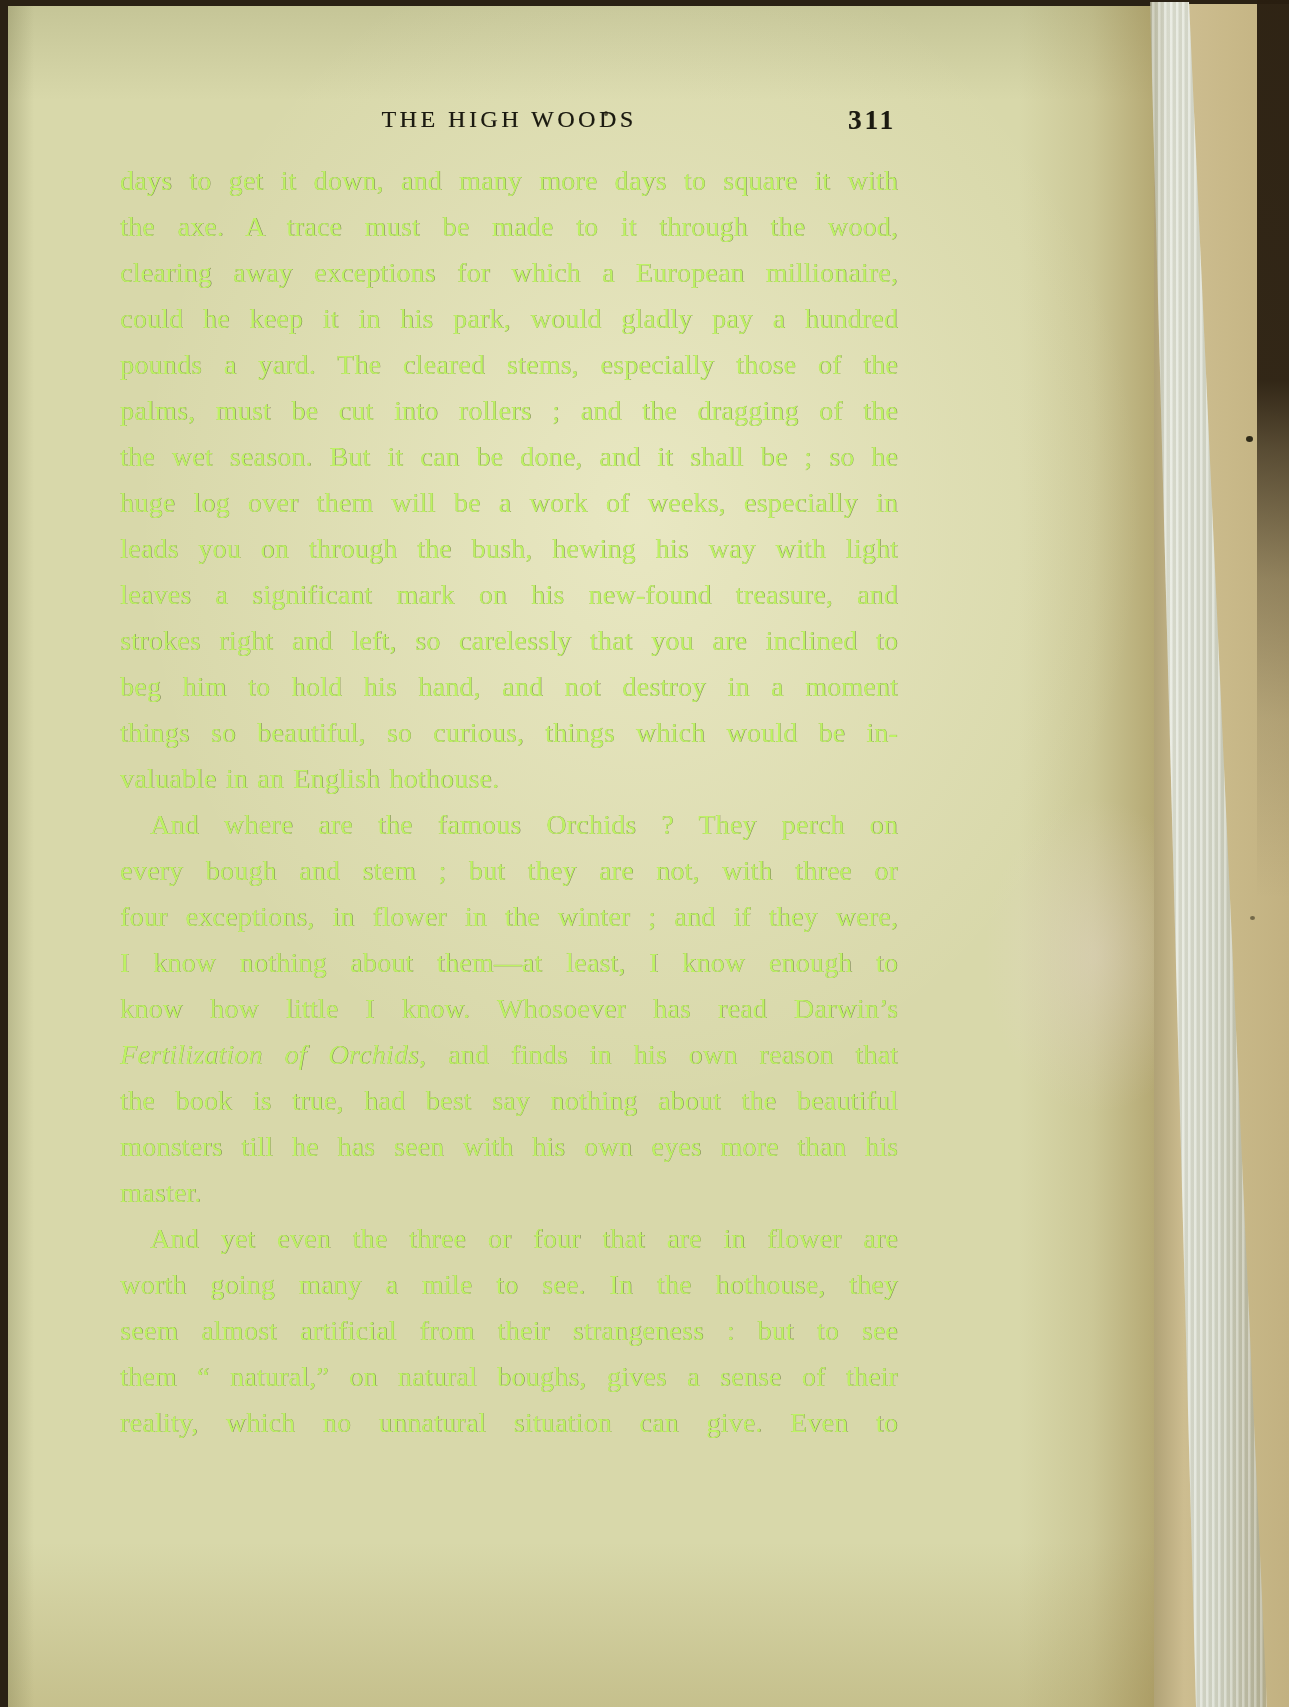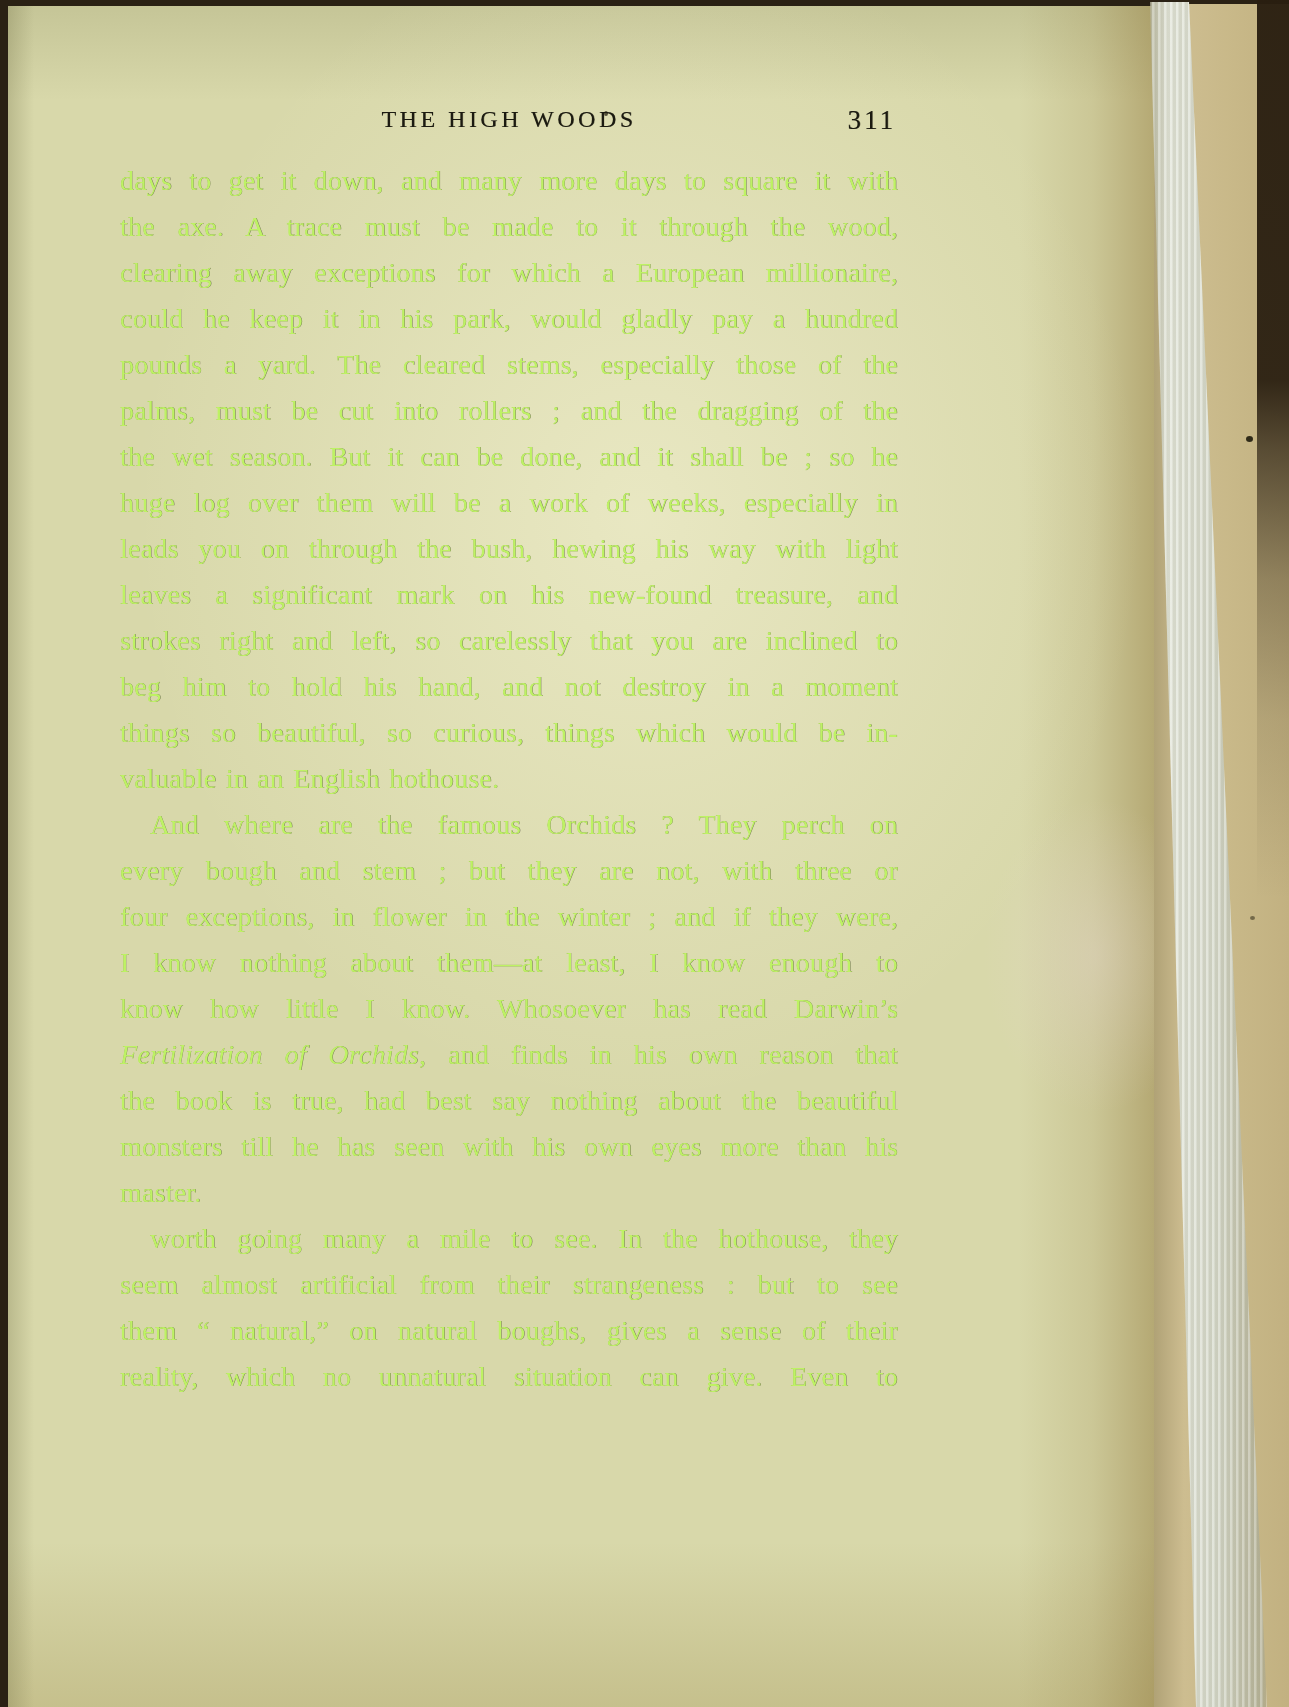--- a/index.html
+++ b/index.html
@@ -51,21 +51,21 @@
     position:absolute;left:120px;top:100px;width:778px;height:40px;
     color:#1b1a10;
   }
   .running-header .title{
     display:block;text-align:center;
     font-size:24px;font-weight:normal;letter-spacing:3.5px;line-height:38px;
     text-shadow:0.4px 0.4px 0.6px rgba(27,26,16,0.5);
   }
   .running-header .pagenum{
     position:absolute;right:2px;top:1px;
-    font-size:27px;font-weight:normal;letter-spacing:3px;line-height:38px;
+    font-size:27px;font-weight:bold;letter-spacing:3px;line-height:38px;
     text-shadow:0.4px 0.4px 0.6px rgba(27,26,16,0.5);
   }
 
   
   .text-block{
     position:absolute;left:120px;top:158px;width:778px;
     font-size:28px;line-height:46px;color:#bef264;
     word-spacing:2px;letter-spacing:0.2px;
     text-shadow:0.35px 0.35px 0.55px rgba(27,26,16,0.55);
   }
@@ -116,19 +116,20 @@
         <div class="line"><span>every bough and stem ; but they are not, with three or</span></div>
         <div class="line"><span>four exceptions, in flower in the winter ; and if they were,</span></div>
         <div class="line"><span>I know nothing about them—at least, I know enough to</span></div>
         <div class="line"><span>know how little I know.  Whosoever has read Darwin’s</span></div>
         <div class="line"><span></span><i>Fertilization of Orchids</i><span>, and finds in his own reason that</span></div>
         <div class="line"><span>the book is true, had best say nothing about the beautiful</span></div>
         <div class="line"><span>monsters till he has seen with his own eyes more than his</span></div>
         <div class="line last"><span>master.</span></div>
       </div>
       <div class="para indent">
+        <div class="line"><span>And yet even the three or four that are in flower are</span></div>
         <div class="line"><span>worth going many a mile to see.  In the hothouse, they</span></div>
         <div class="line"><span>seem almost artificial from their strangeness :  but to see</span></div>
         <div class="line"><span>them “ natural,” on natural boughs, gives a sense of their</span></div>
         <div class="line"><span>reality, which no unnatural situation can give.  Even to</span></div>
       </div>
     </div>
 </div>
 
 </body></html>

